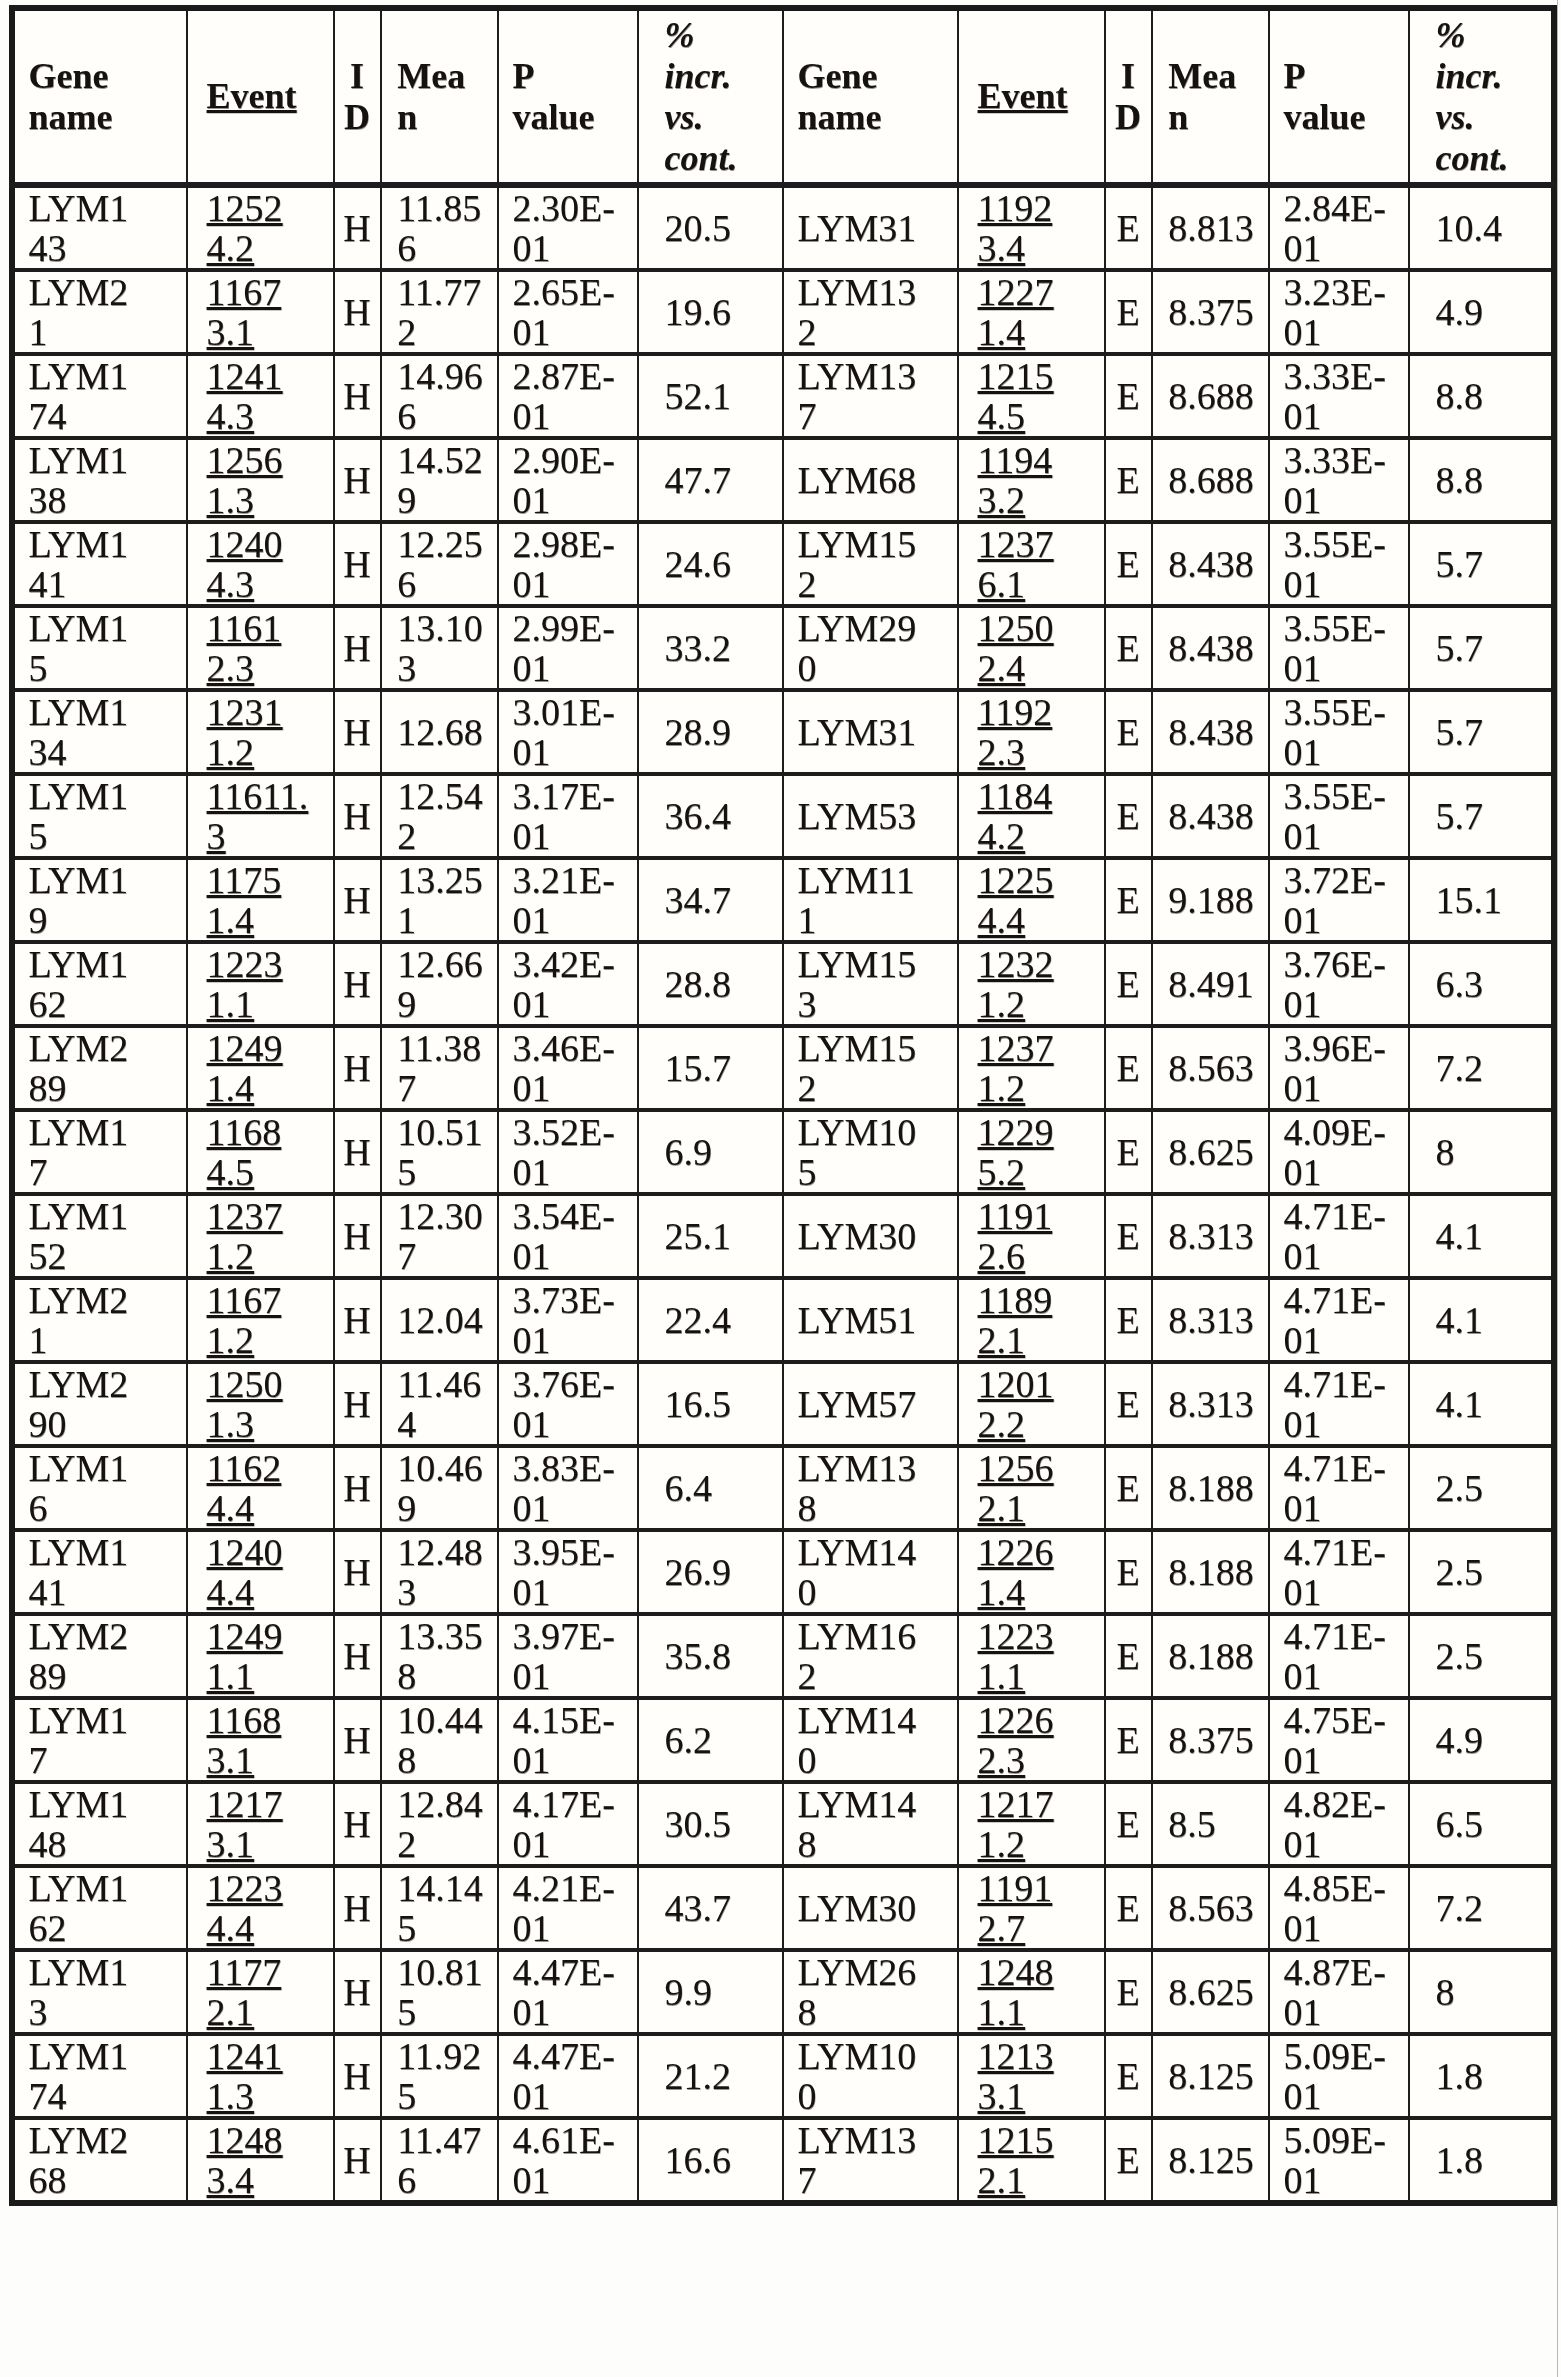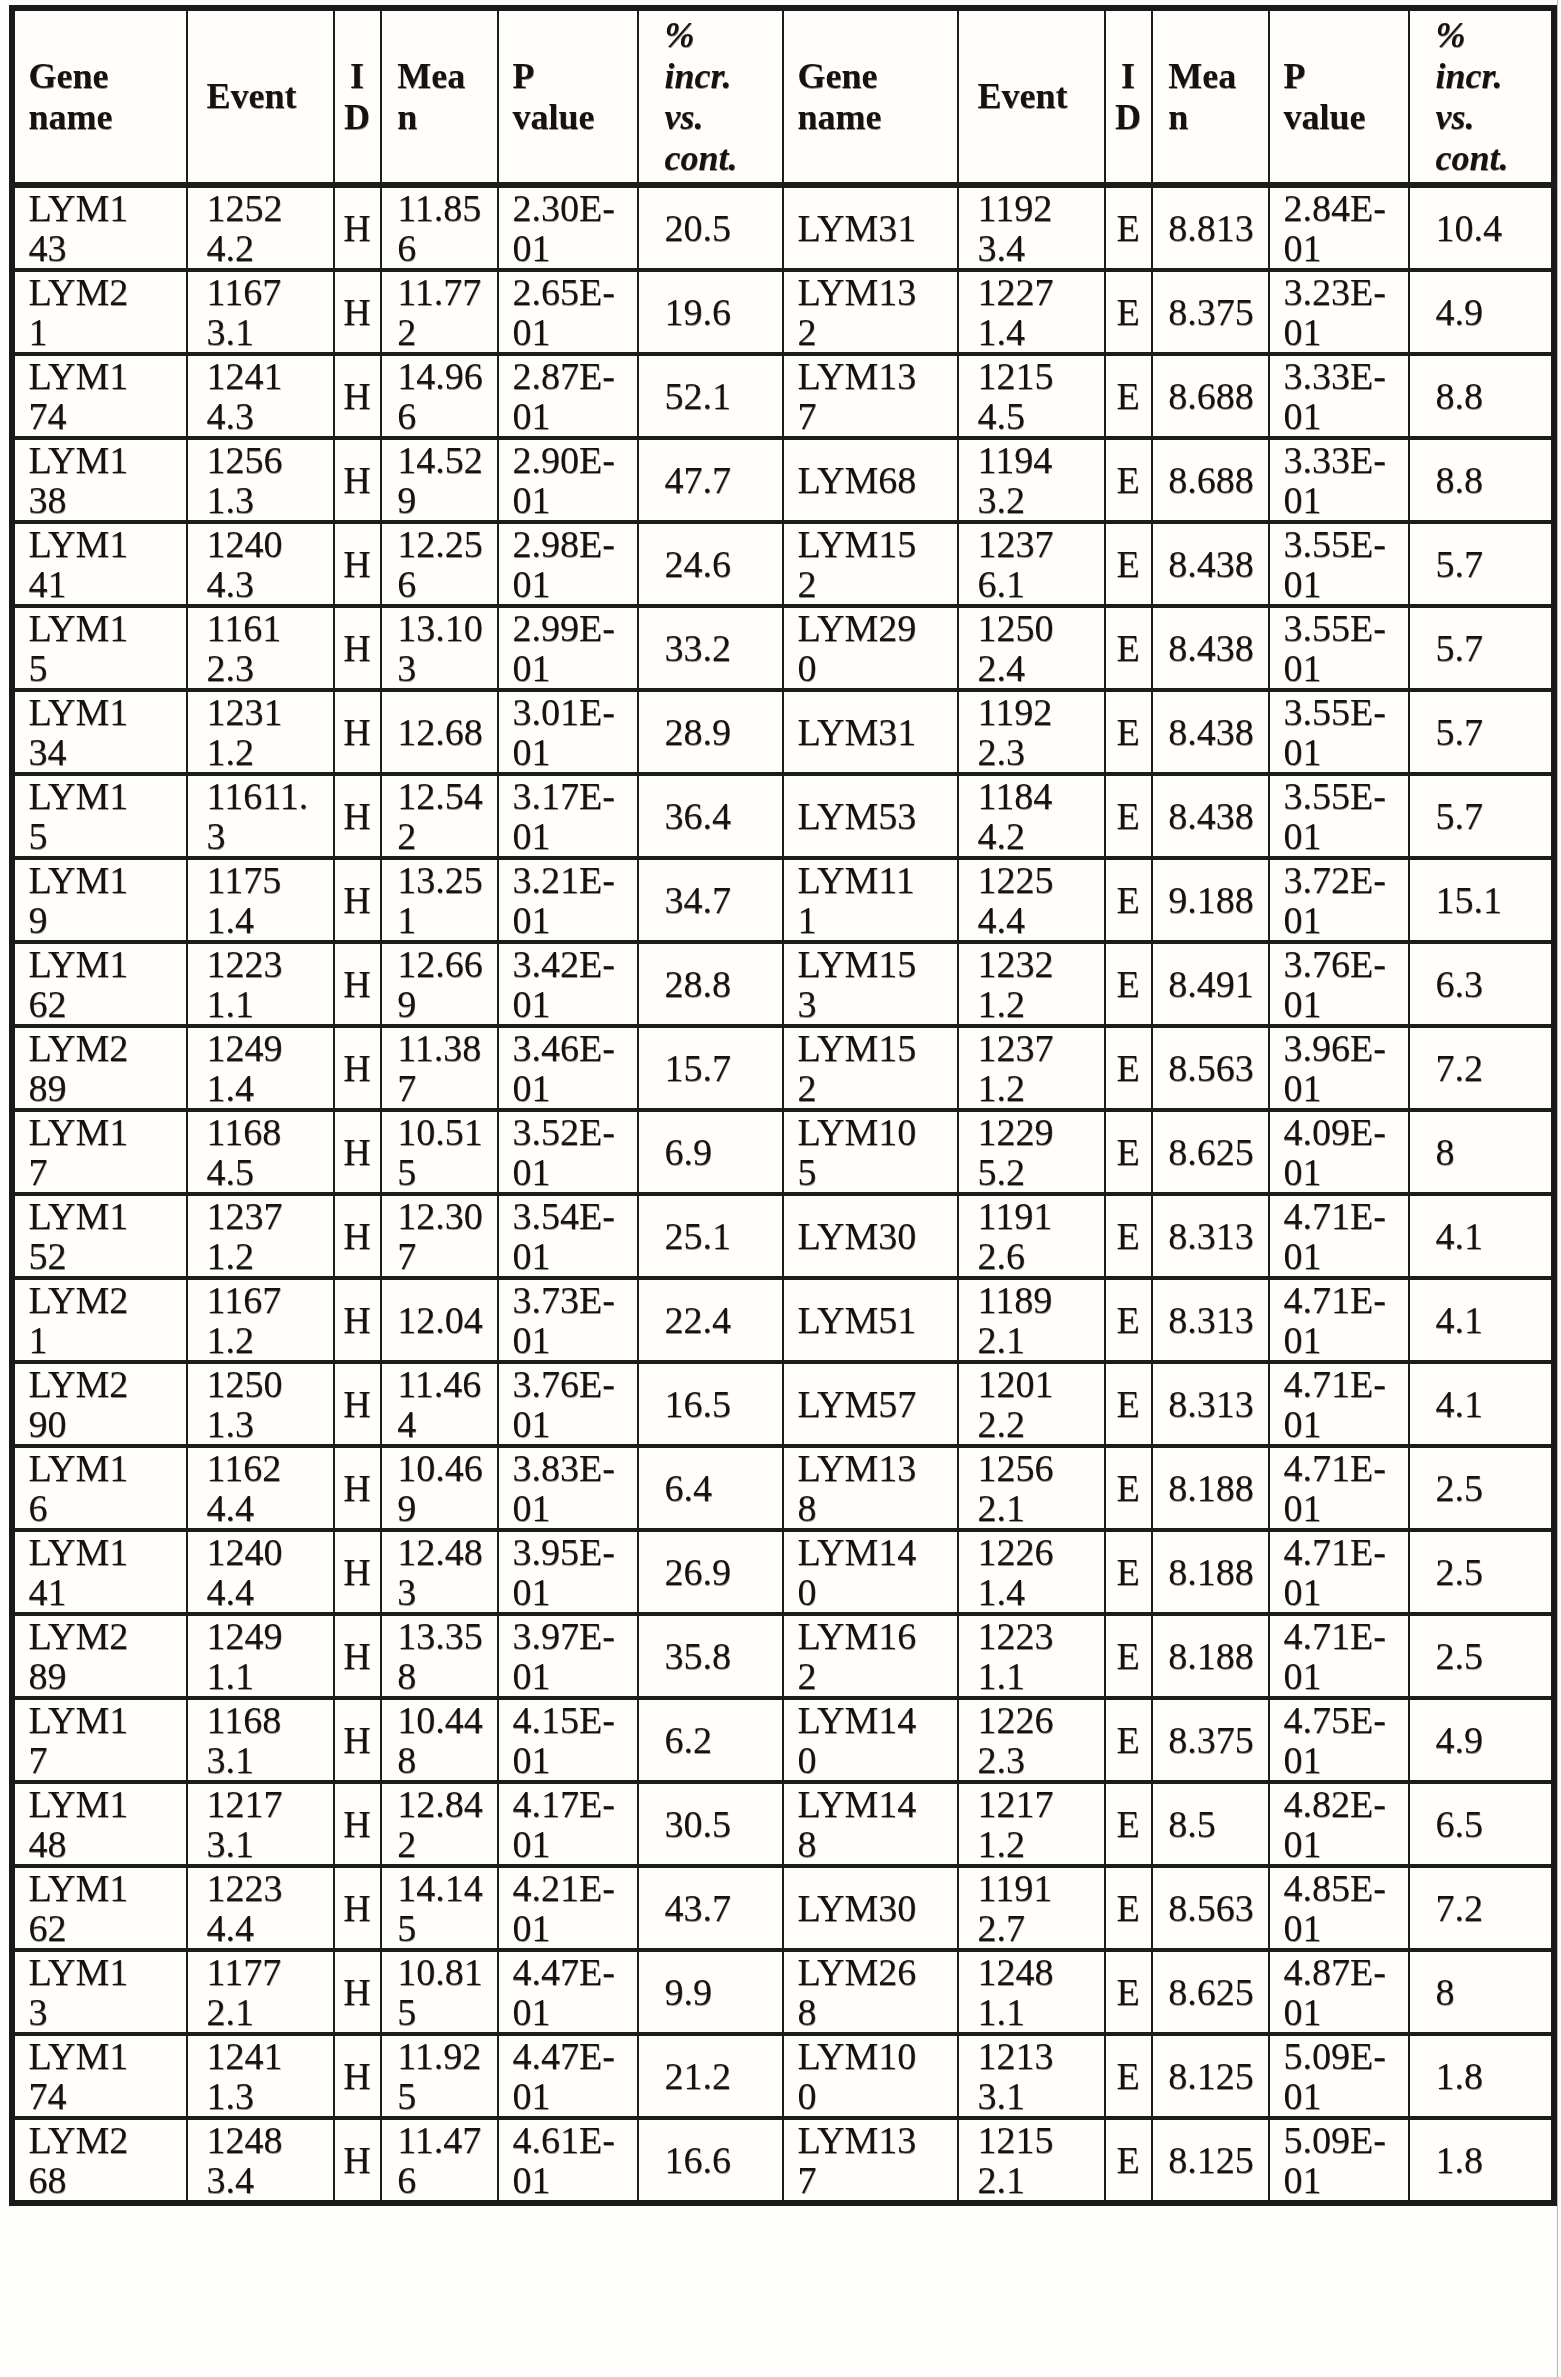--- a/index.html
+++ b/index.html
@@ -42,21 +42,21 @@
   thead th.italic { font-style: italic; }
   tr.data { height: 79px; }
   td {
     font-size: 38px;
     line-height: 40px;
     vertical-align: middle;
     word-break: break-all;
     padding: 0;
   }
   .c-gene  { padding-left: 14px; padding-right: 39px; }
-  .c-event { padding-left: 19px; padding-right: 24px; }
+  .c-event { padding-left: 19px; padding-right: 24px; text-decoration: underline; }
   .c-id    { text-align: center; padding: 0; }
   .c-mean  { padding-left: 15.6px; padding-right: 8px; }
   .c-p     { padding-left: 14px; padding-right: 10.4px; }
   .c-pct   { padding-left: 26px; padding-right: 7px; }
   .page-edge-line {
     position: absolute;
     right: 2.6px; top: 0;
     width: 1.7px; height: 2377px;
     background: #b9b6b0;
   }

